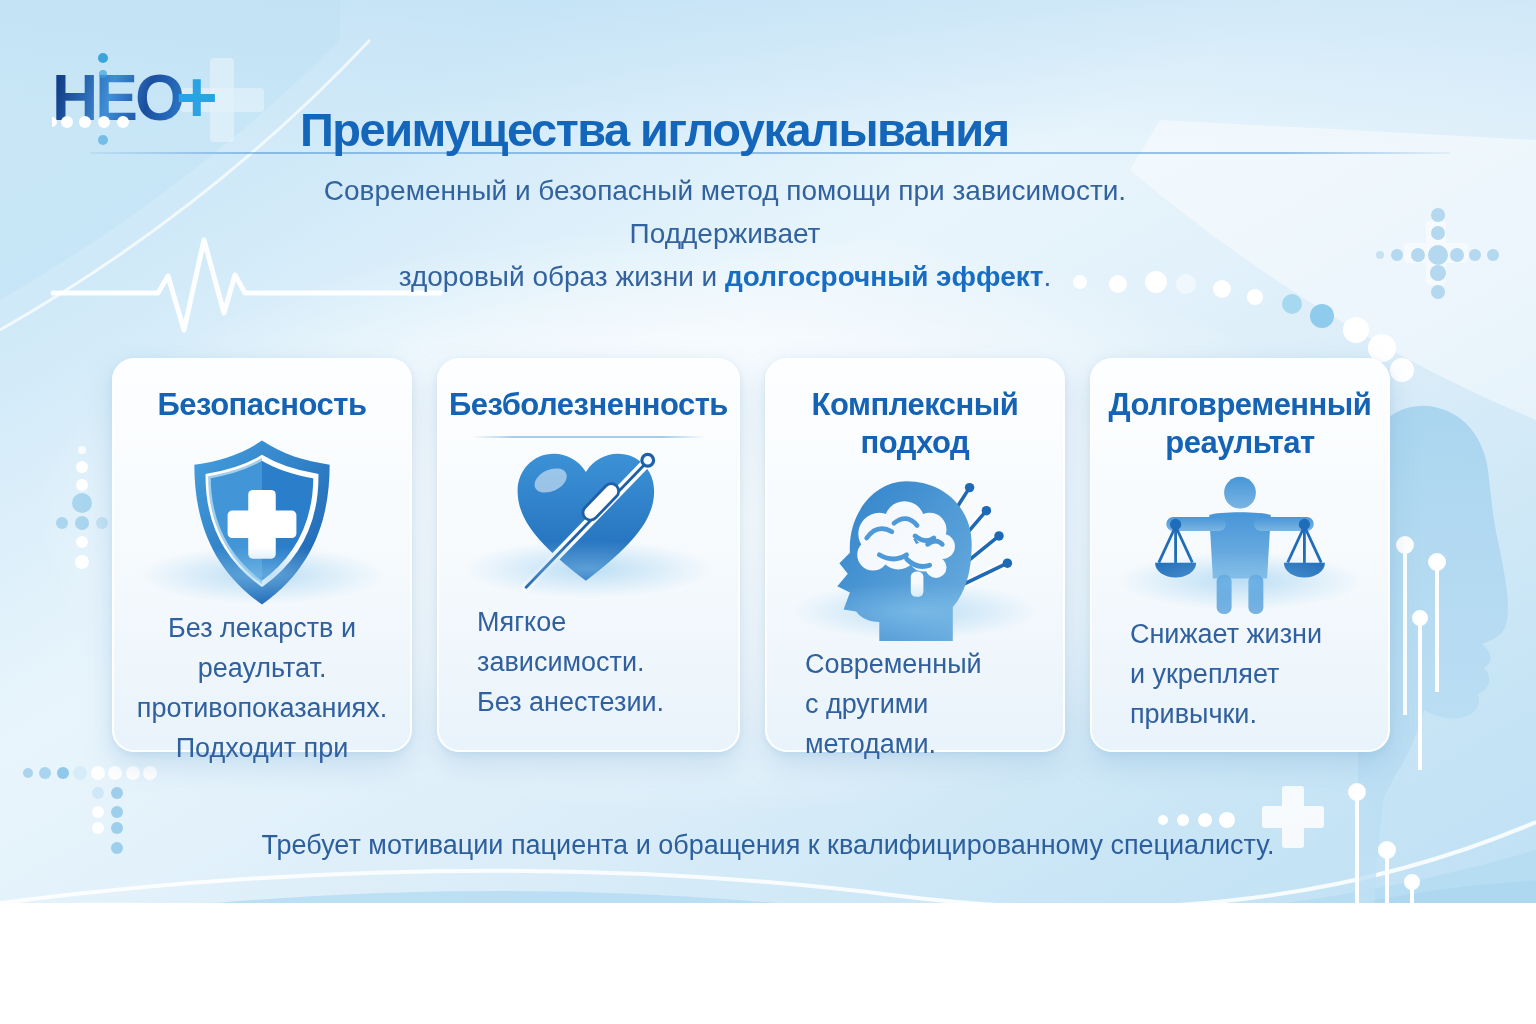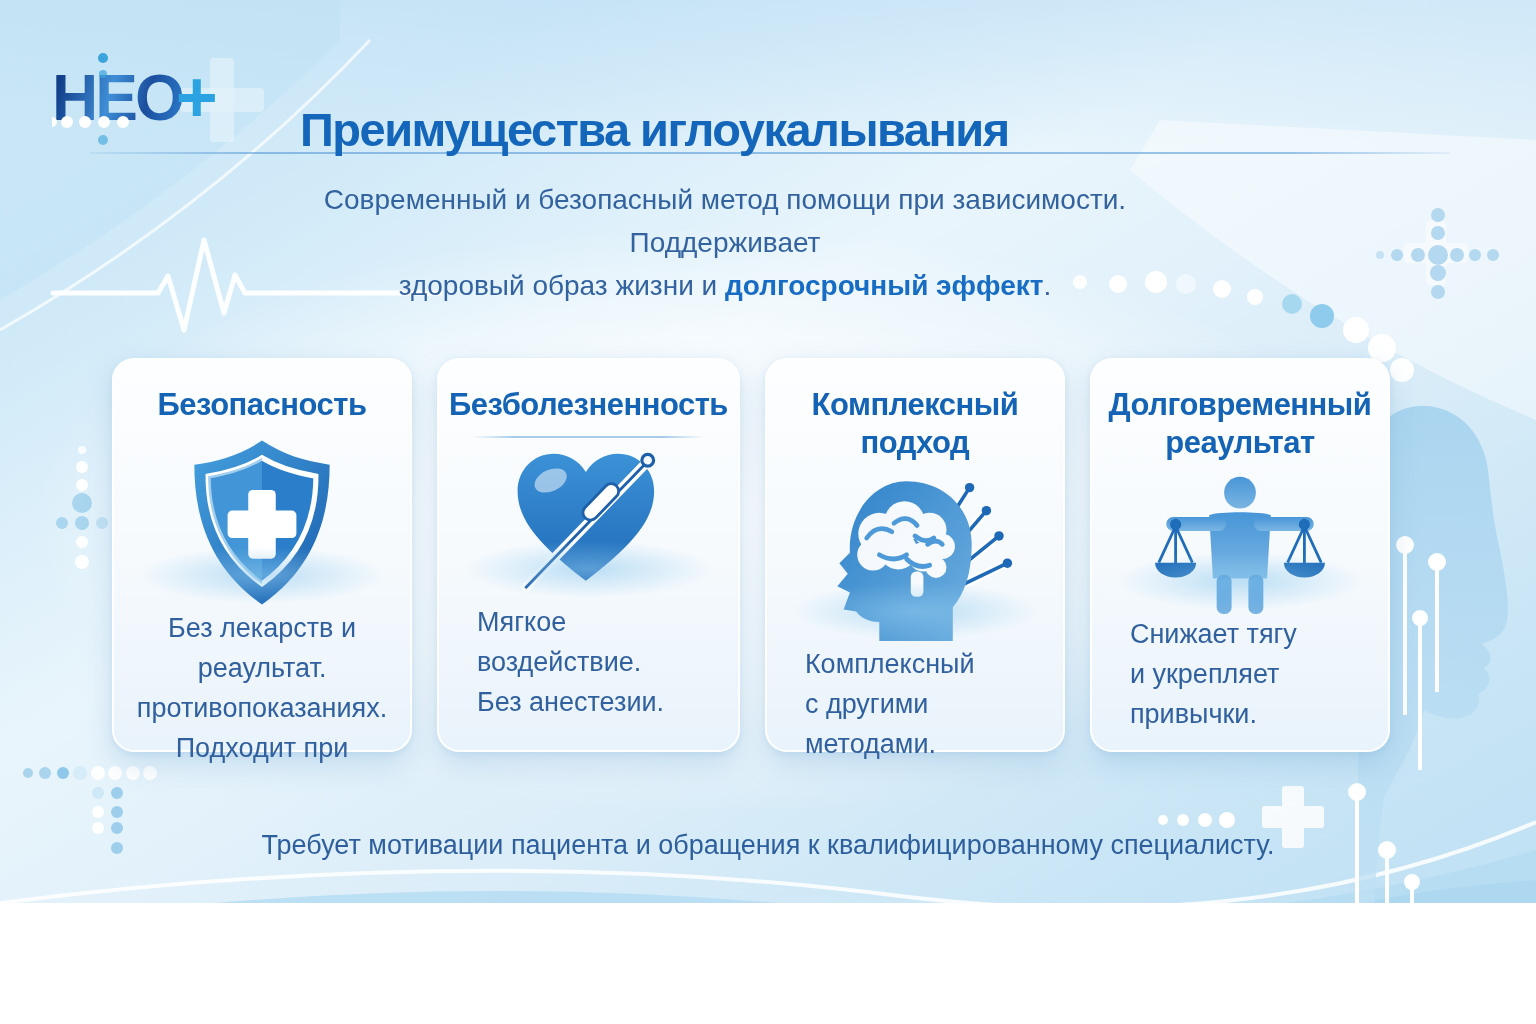--- a/index.html
+++ b/index.html
@@ -16,21 +16,21 @@
     background:linear-gradient(90deg,rgba(110,170,220,0.15),rgba(90,155,215,0.6) 12%,rgba(90,155,215,0.6) 88%,rgba(110,170,220,0.1));}
   
   .logo{position:absolute;left:52px;top:52px;width:230px;height:100px;z-index:3;}
   .logo-text{font-size:64px;font-weight:800;letter-spacing:-3px;font-style:normal;
     background:linear-gradient(105deg,#123f8a 10%,#3f8ed6 45%,#1b4f9e 70%,#2e7fd0 100%);
     -webkit-background-clip:text;background-clip:text;color:transparent;display:inline-block;line-height:92px;}
   .logo-plus{font-size:72px;font-weight:800;color:#2ba3e2;display:inline-block;margin-left:-6px;vertical-align:-2px;}
   .logo-ghost-plus{position:absolute;left:128px;top:6px;width:84px;height:84px;opacity:.5;z-index:-1;}
   .page-title{position:absolute;left:300px;top:58px;width:900px;z-index:3;
     font-size:47px;font-weight:bold;letter-spacing:-1.5px;color:#1466bb;line-height:82px;}
-  .subtitle{position:absolute;left:230px;top:178px;width:990px;z-index:3;text-align:center;
+  .subtitle{position:absolute;left:230px;top:169px;width:990px;z-index:3;text-align:center;
     font-size:28px;color:#33639f;line-height:43px;}
   .subtitle b{color:#176dc3;font-weight:bold;}
   
   .cards{position:absolute;left:100px;top:358px;width:1290px;height:394px;display:flex;gap:13px;z-index:2;}
   .card{flex:1;display:flex;flex-direction:column;border-radius:22px;position:relative;
     background:linear-gradient(180deg,#fdfeff 0%,#f6fafd 50%,#e9f3fb 100%);
     border:2px solid rgba(255,255,255,0.95);
     box-shadow:0 12px 28px rgba(110,165,210,0.28),0 2px 6px rgba(140,185,220,0.2);margin-left:12px;}
   .card-title{margin:26px 10px 0;text-align:center;font-size:31px;font-weight:bold;
     letter-spacing:-0.5px;color:#1463b4;line-height:38px;}
@@ -250,21 +250,21 @@
           <path fill="url(#htg)" d="M78 132 C42 104 14 79 14 48 C14 28 29 13 48 13 C60 13 71 19 78 30
             C85 19 96 13 108 13 C127 13 142 28 142 48 C142 79 114 104 78 132 Z"></path>
           <ellipse cx="45" cy="38" rx="16" ry="10" fill="#ffffff" opacity="0.5" transform="rotate(-25 45 38)"></ellipse>
           <line x1="22" y1="138" x2="136" y2="20" stroke="#ffffff" stroke-width="9" stroke-linecap="round"></line>
           <line x1="22" y1="138" x2="136" y2="20" stroke="#1e5fa9" stroke-width="2.6" stroke-linecap="round"></line>
           <rect x="-21" y="-7" width="42" height="14" rx="7" fill="#ffffff" stroke="#1e5fa9" stroke-width="2.6" transform="translate(92,58) rotate(-46)"></rect>
           <circle cx="136" cy="19" r="5.5" fill="#f4f9fd" stroke="#1e5fa9" stroke-width="3"></circle>
         </svg>
       </div>
       <div class="card-text left">
-        <span>Мягкое воздействие.</span>
+        <span>Мягкое зависимости.</span>
         <span>Без анестезии.</span>
       </div>
     </div>
 
     <div class="card">
       <h2 class="card-title">Комплексный подход</h2>
       <div class="card-divider"></div>
       <div class="icon-wrap">
         <div class="icon-swoosh"></div>
         <svg width="210" height="170" viewBox="0 0 200 160">
@@ -314,21 +314,21 @@
             <path d="M54 60 q10 -14 24 -6"></path>
               <path d="M80 46 q12 -10 22 2"></path>
             <path d="M66 76 q14 8 26 0"></path>
               <path d="M100 58 q10 8 18 2"></path>
             <path d="M92 80 q10 10 22 6"></path>
               <path d="M112 66 q8 -6 14 0"></path>
           </g>
         </svg>
       </div>
       <div class="card-text left">
-        <span>Комплексный</span>
+        <span>Современный</span>
         <span>с другими методами.</span>
       </div>
     </div>
 
     <div class="card">
       <h2 class="card-title">Долговременный реаультат</h2>
       <div class="card-divider"></div>
       <div class="icon-wrap">
         <div class="icon-swoosh"></div>
         <svg width="200" height="140" viewBox="0 0 190 150">
@@ -354,21 +354,21 @@
               <line x1="164" y1="56" x2="182" y2="95"></line>
               <line x1="164" y1="56" x2="164" y2="98"></line>
           </g>
           <circle cx="26" cy="54" r="6" fill="#1f6cb8"></circle>
             <circle cx="164" cy="54" r="6" fill="#1f6cb8"></circle>
           <path d="M4 95 A22 16 0 0 0 48 95 Z" fill="#1f6cb8"></path>
           <path d="M142 95 A22 16 0 0 0 186 95 Z" fill="#1f6cb8"></path>
         </svg>
       </div>
       <div class="card-text left">
-        <span>Снижает тягу</span>
+        <span>Снижает жизни</span>
         <span>и укрепляет привычки.</span>
       </div>
     </div>
   </div>
 
   <div class="footer-note">Требует мотивации пациента и обращения к квалифицированному специалисту.</div>
 
 </div>
 
 </body></html>

